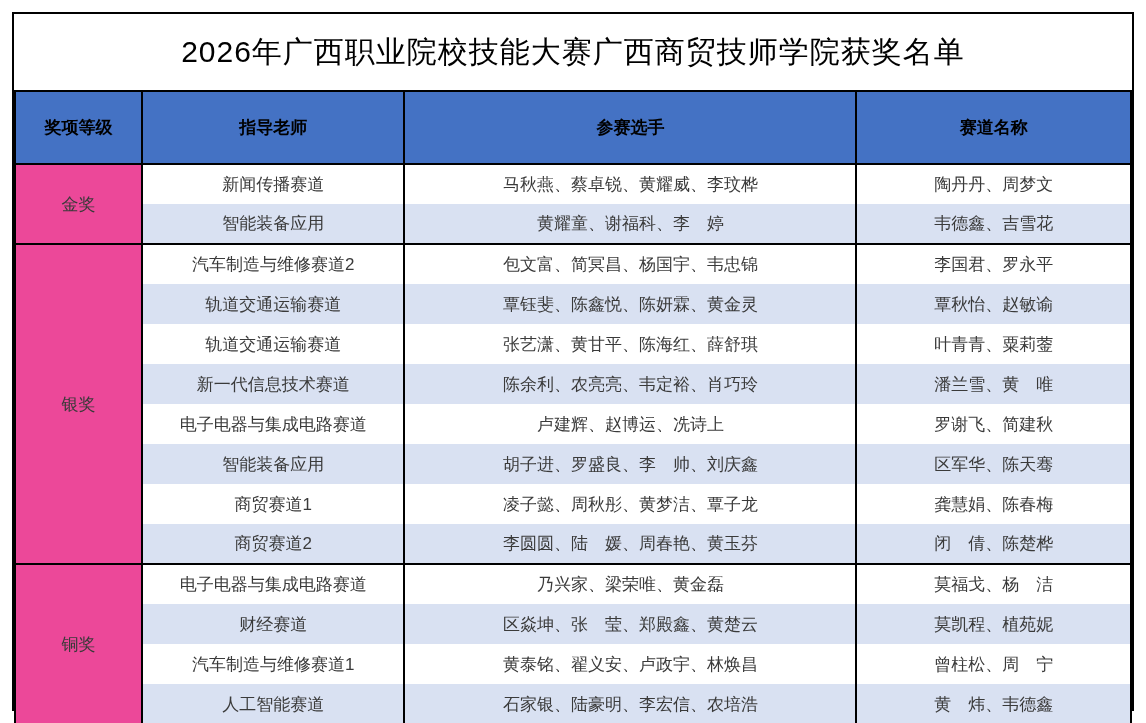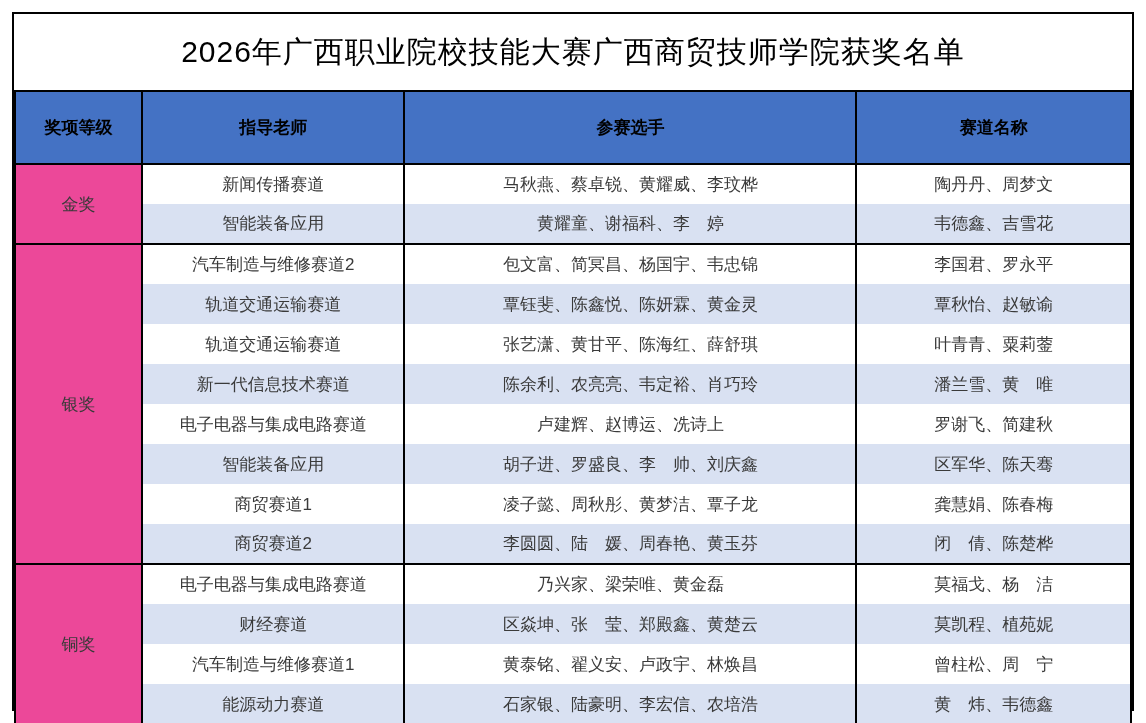--- a/index.html
+++ b/index.html
@@ -151,20 +151,20 @@
             <td class="alt">财经赛道</td>
             <td class="alt">区焱坤、张　莹、郑殿鑫、黄楚云</td>
             <td class="alt">莫凯程、植苑妮</td>
           </tr>
           <tr>
             <td>汽车制造与维修赛道1</td>
             <td>黄泰铭、翟义安、卢政宇、林焕昌</td>
             <td>曾柱松、周　宁</td>
           </tr>
           <tr>
-            <td class="alt">能源动力赛道</td>
+            <td class="alt">人工智能赛道</td>
             <td class="alt">石家银、陆豪明、李宏信、农培浩</td>
             <td class="alt">黄　炜、韦德鑫</td>
           </tr>
         </tbody>
     </table>
   </div>
 </div>
 
 </body></html>

